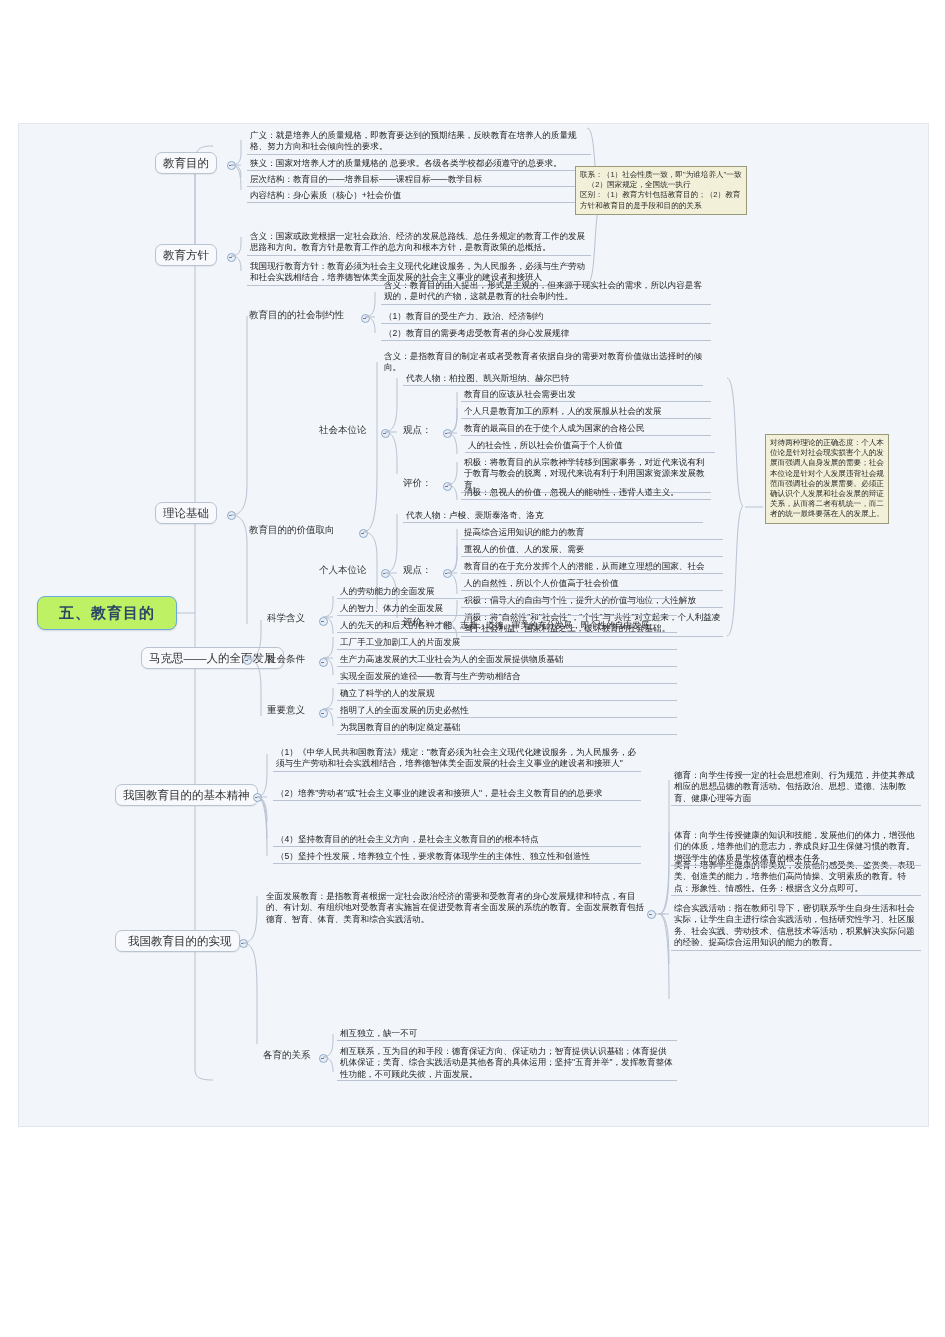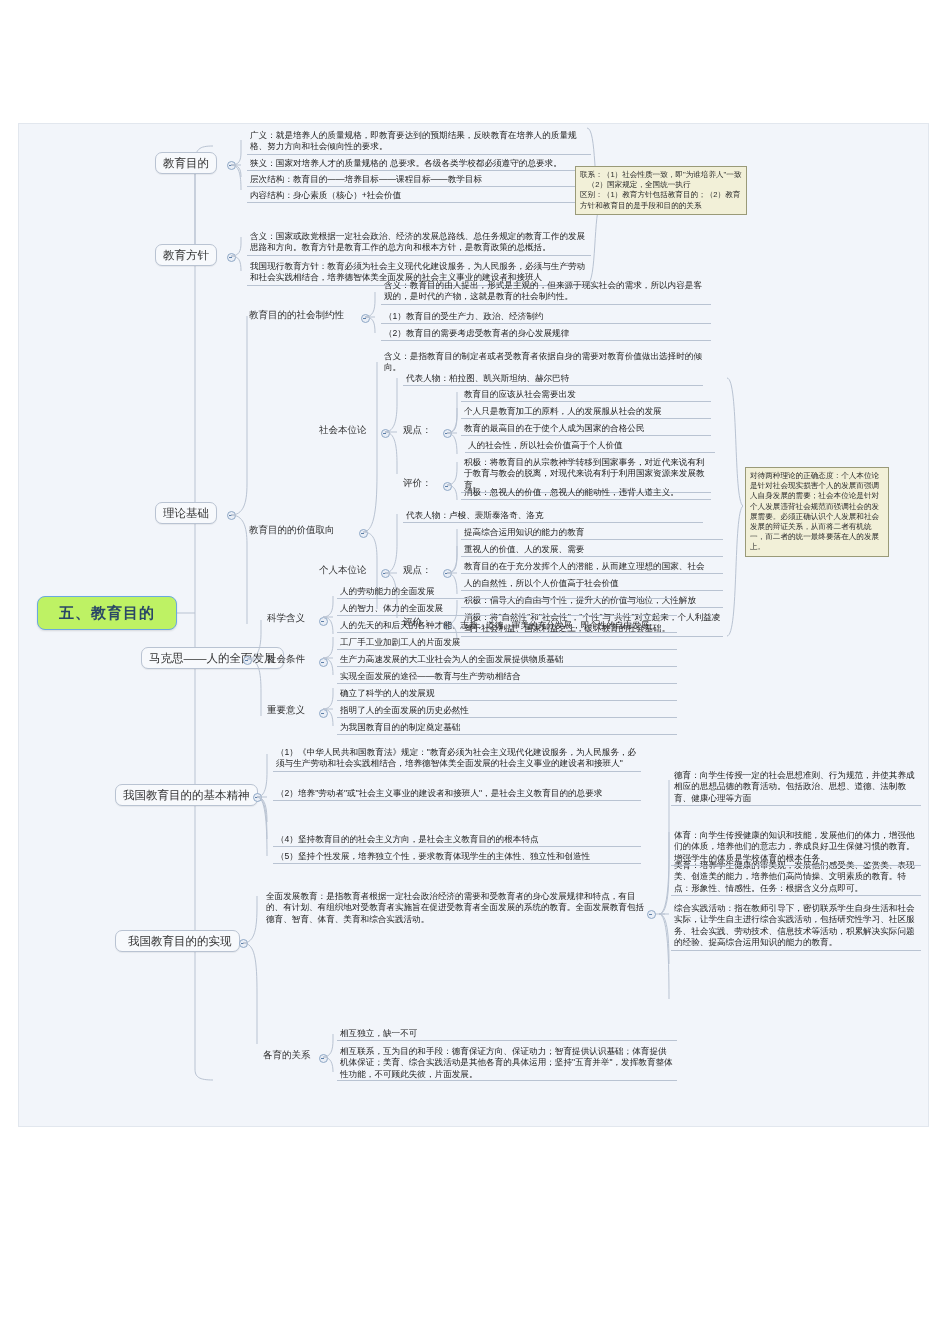--- a/index.html
+++ b/index.html
@@ -225,21 +225,21 @@
   </svg>
   <div class="node leaf" style="left:442px;top:470px;width:262px;">积极：倡导人的自由与个性，提升人的价值与地位，人性解放</div>
   <div class="node leaf" style="left:442px;top:487px;width:262px;">消极：将"自然性"和"社会性"，"个性"与"共性"对立起来，个人利益凌驾于社会利益、国家利益之上，破坏教育的社会基础。</div>
 
   <svg style="position:absolute;left:706px;top:250px;width:22px;height:270px;">
     <path d="M2 4 C14 4 8 126 18 132 C8 138 14 262 2 262" fill="none" stroke="#b9c3d2" stroke-width="1"></path>
   </svg>
   <svg style="position:absolute;left:726px;top:375px;width:22px;height:18px;">
     <path d="M0 8 L18 8" fill="none" stroke="#b9c3d2" stroke-width="1"></path>
   </svg>
-  <div class="node note" style="left:726px;top:310px;width:144px;margin-top:33px;">对待两种理论的正确态度：个人本位论是针对社会现实损害个人的发展而强调人自身发展的需要；社会本位论是针对个人发展违背社会规范而强调社会的发展需要。必须正确认识个人发展和社会发展的辩证关系，从而将二者有机统一，而二者的统一最终要落在人的发展上。</div>
+  <div class="node note" style="left:746px;top:310px;width:124px;">对待两种理论的正确态度：个人本位论是针对社会现实损害个人的发展而强调人自身发展的需要；社会本位论是针对个人发展违背社会规范而强调社会的发展需要。必须正确认识个人发展和社会发展的辩证关系，从而将二者有机统一，而二者的统一最终要落在人的发展上。</div>
 
   <div class="node l2" style="left:122px;top:523px;">马克思——人的全面发展</div>
   <span class="collapse" style="left:224px;top:532px;"></span>
   <svg style="position:absolute;left:224px;top:482px;width:24px;height:160px;">
     <g fill="none" stroke="#b9c3d2" stroke-width="1">
       <path d="M4 53 C16 53 18 40 18 26 L18 14"></path>
       <path d="M4 53 L18 53"></path>
       <path d="M4 53 C16 53 18 66 18 86 L18 110"></path>
     </g>
   </svg>

